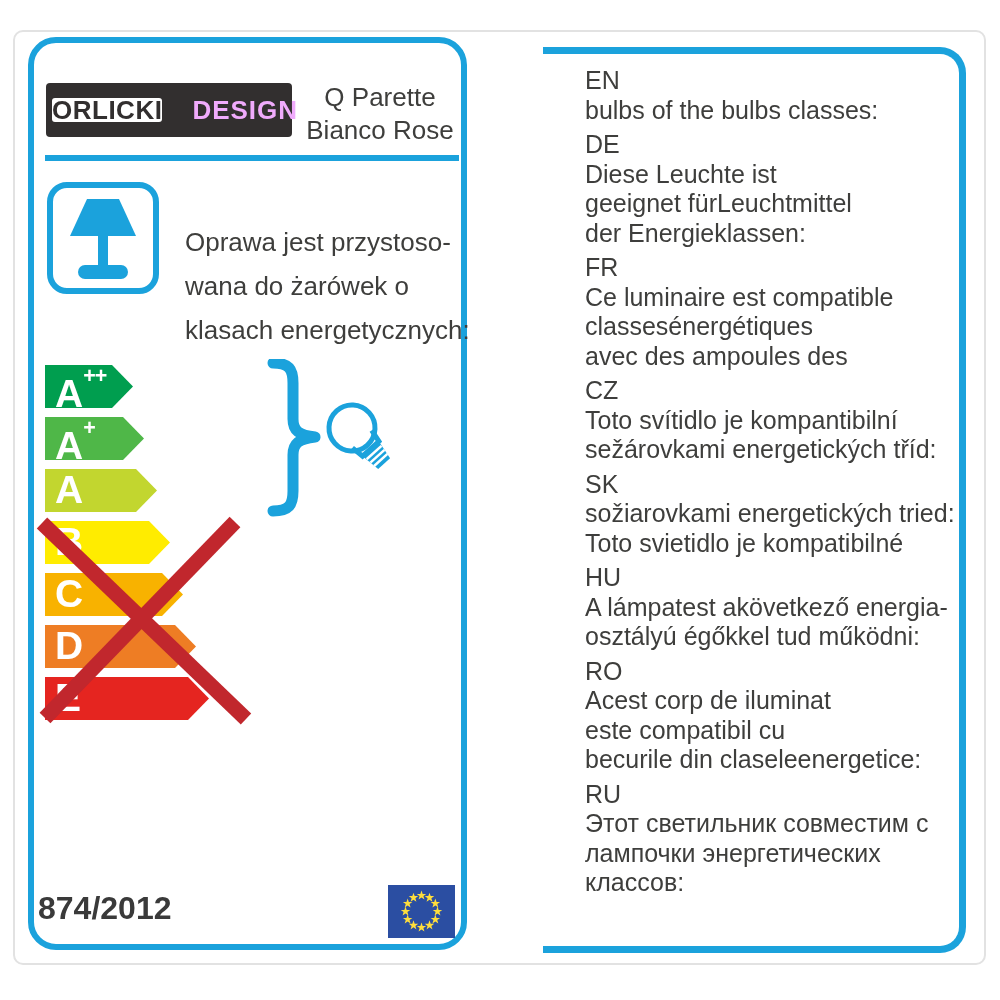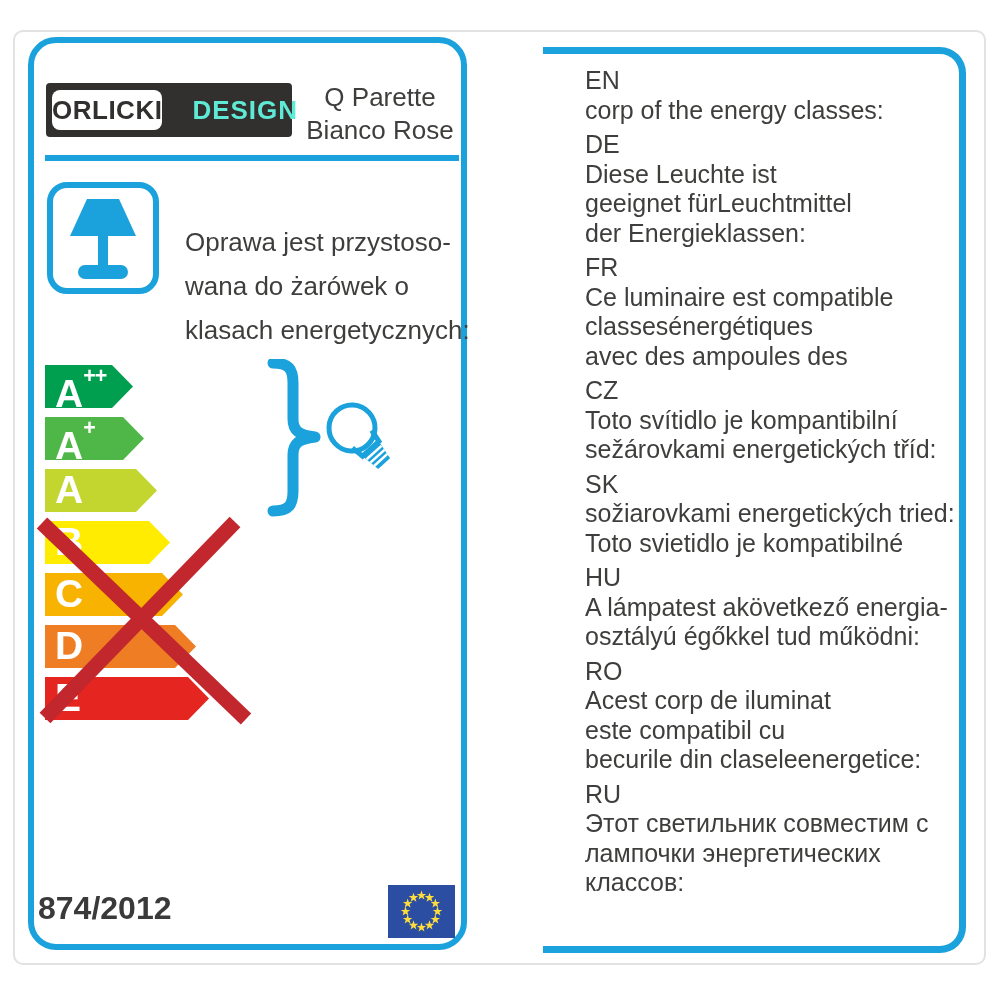--- a/index.html
+++ b/index.html
@@ -18,26 +18,26 @@
     position:absolute; left:28px; top:37px; width:439px; height:913px;
     box-sizing:border-box; border:6px solid var(--accent-blue);
     border-radius:28px; background:#fff;
   }
   .logo {
     position:absolute; left:12px; top:40px; width:246px; height:54px;
     background:var(--logo-bg); border-radius:4px;
     display:flex; align-items:center;
   }
   .logo-inner {
-    margin-left:6px; width:114px; height:40px; background:#ffffff; border-radius:8px;
+    margin-left:6px; width:114px; height:24px; background:#ffffff; border-radius:3px;
     display:flex; align-items:center; justify-content:center;
     font-weight:bold; font-size:26px; color:var(--logo-bg); letter-spacing:0.5px;
   }
   .logo-right {
-    flex:1; text-align:right; color:#5eead4; font-weight:bold;
+    flex:1; text-align:right; color:#f0abfc; font-weight:bold;
     font-size:26px; letter-spacing:1px;padding-left:30px;
   }
   .product-title {
     position:absolute; left:262px; top:38px; width:168px; text-align:center;
     font-size:26px; line-height:33px; color:var(--text-dark);
   }
   .divider { position:absolute; left:11px; top:112px; width:414px; height:6px; background:var(--accent-blue); }
   .lamp-box {
     position:absolute; left:13px; top:139px; width:112px; height:112px;
     box-sizing:border-box; border:6px solid var(--accent-blue); border-radius:20px;
@@ -167,21 +167,21 @@
         <use href="#star" transform="translate(19.64 18.50)"></use>
         <use href="#star" transform="translate(25.50 12.64)"></use>
       </g>
   </svg>
 </div>
 
 <div class="panel-right">
   <div class="lang-list">
       <div class="lang-group">
         <div class="lang-code">EN</div>
-        <div class="lang-line">corp of the energy classes:</div>
+        <div class="lang-line">bulbs of the bulbs classes:</div>
       </div>
       <div class="lang-group">
         <div class="lang-code">DE</div>
         <div class="lang-line">Diese Leuchte ist</div>
         <div class="lang-line">geeignet fürLeuchtmittel</div>
         <div class="lang-line">der Energieklassen:</div>
       </div>
       <div class="lang-group">
         <div class="lang-code">FR</div>
         <div class="lang-line">Ce luminaire est compatible</div>

